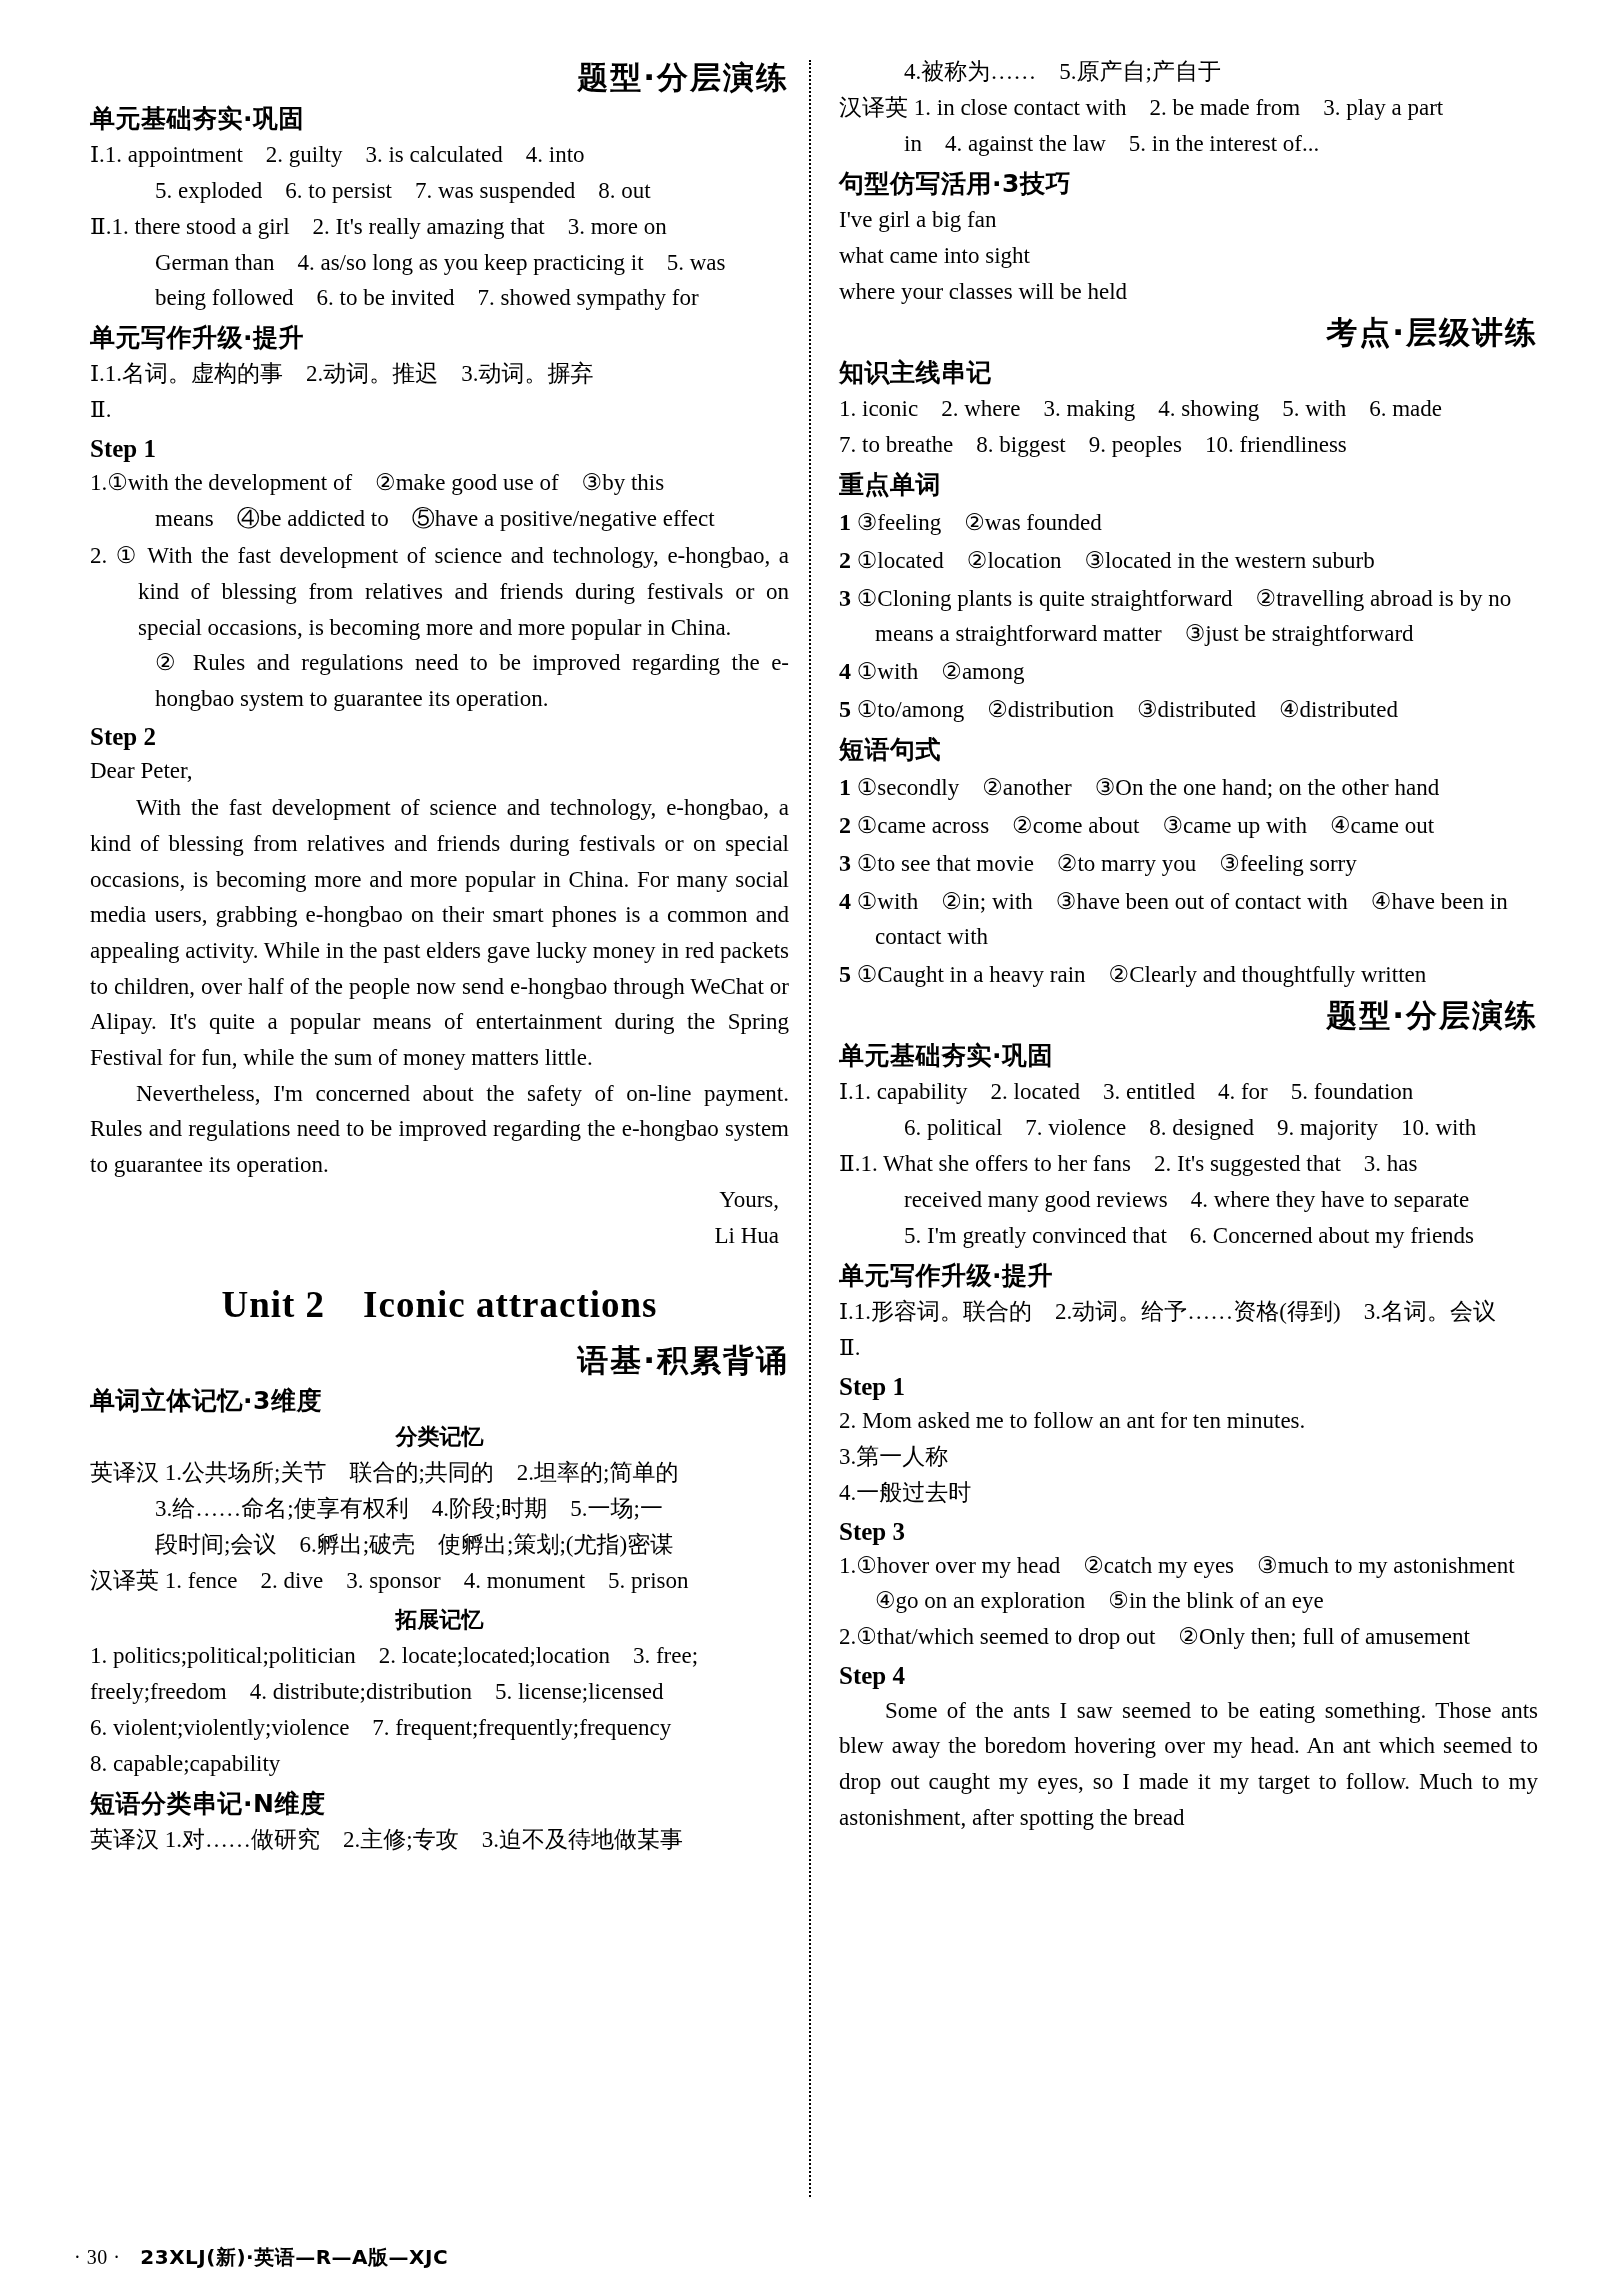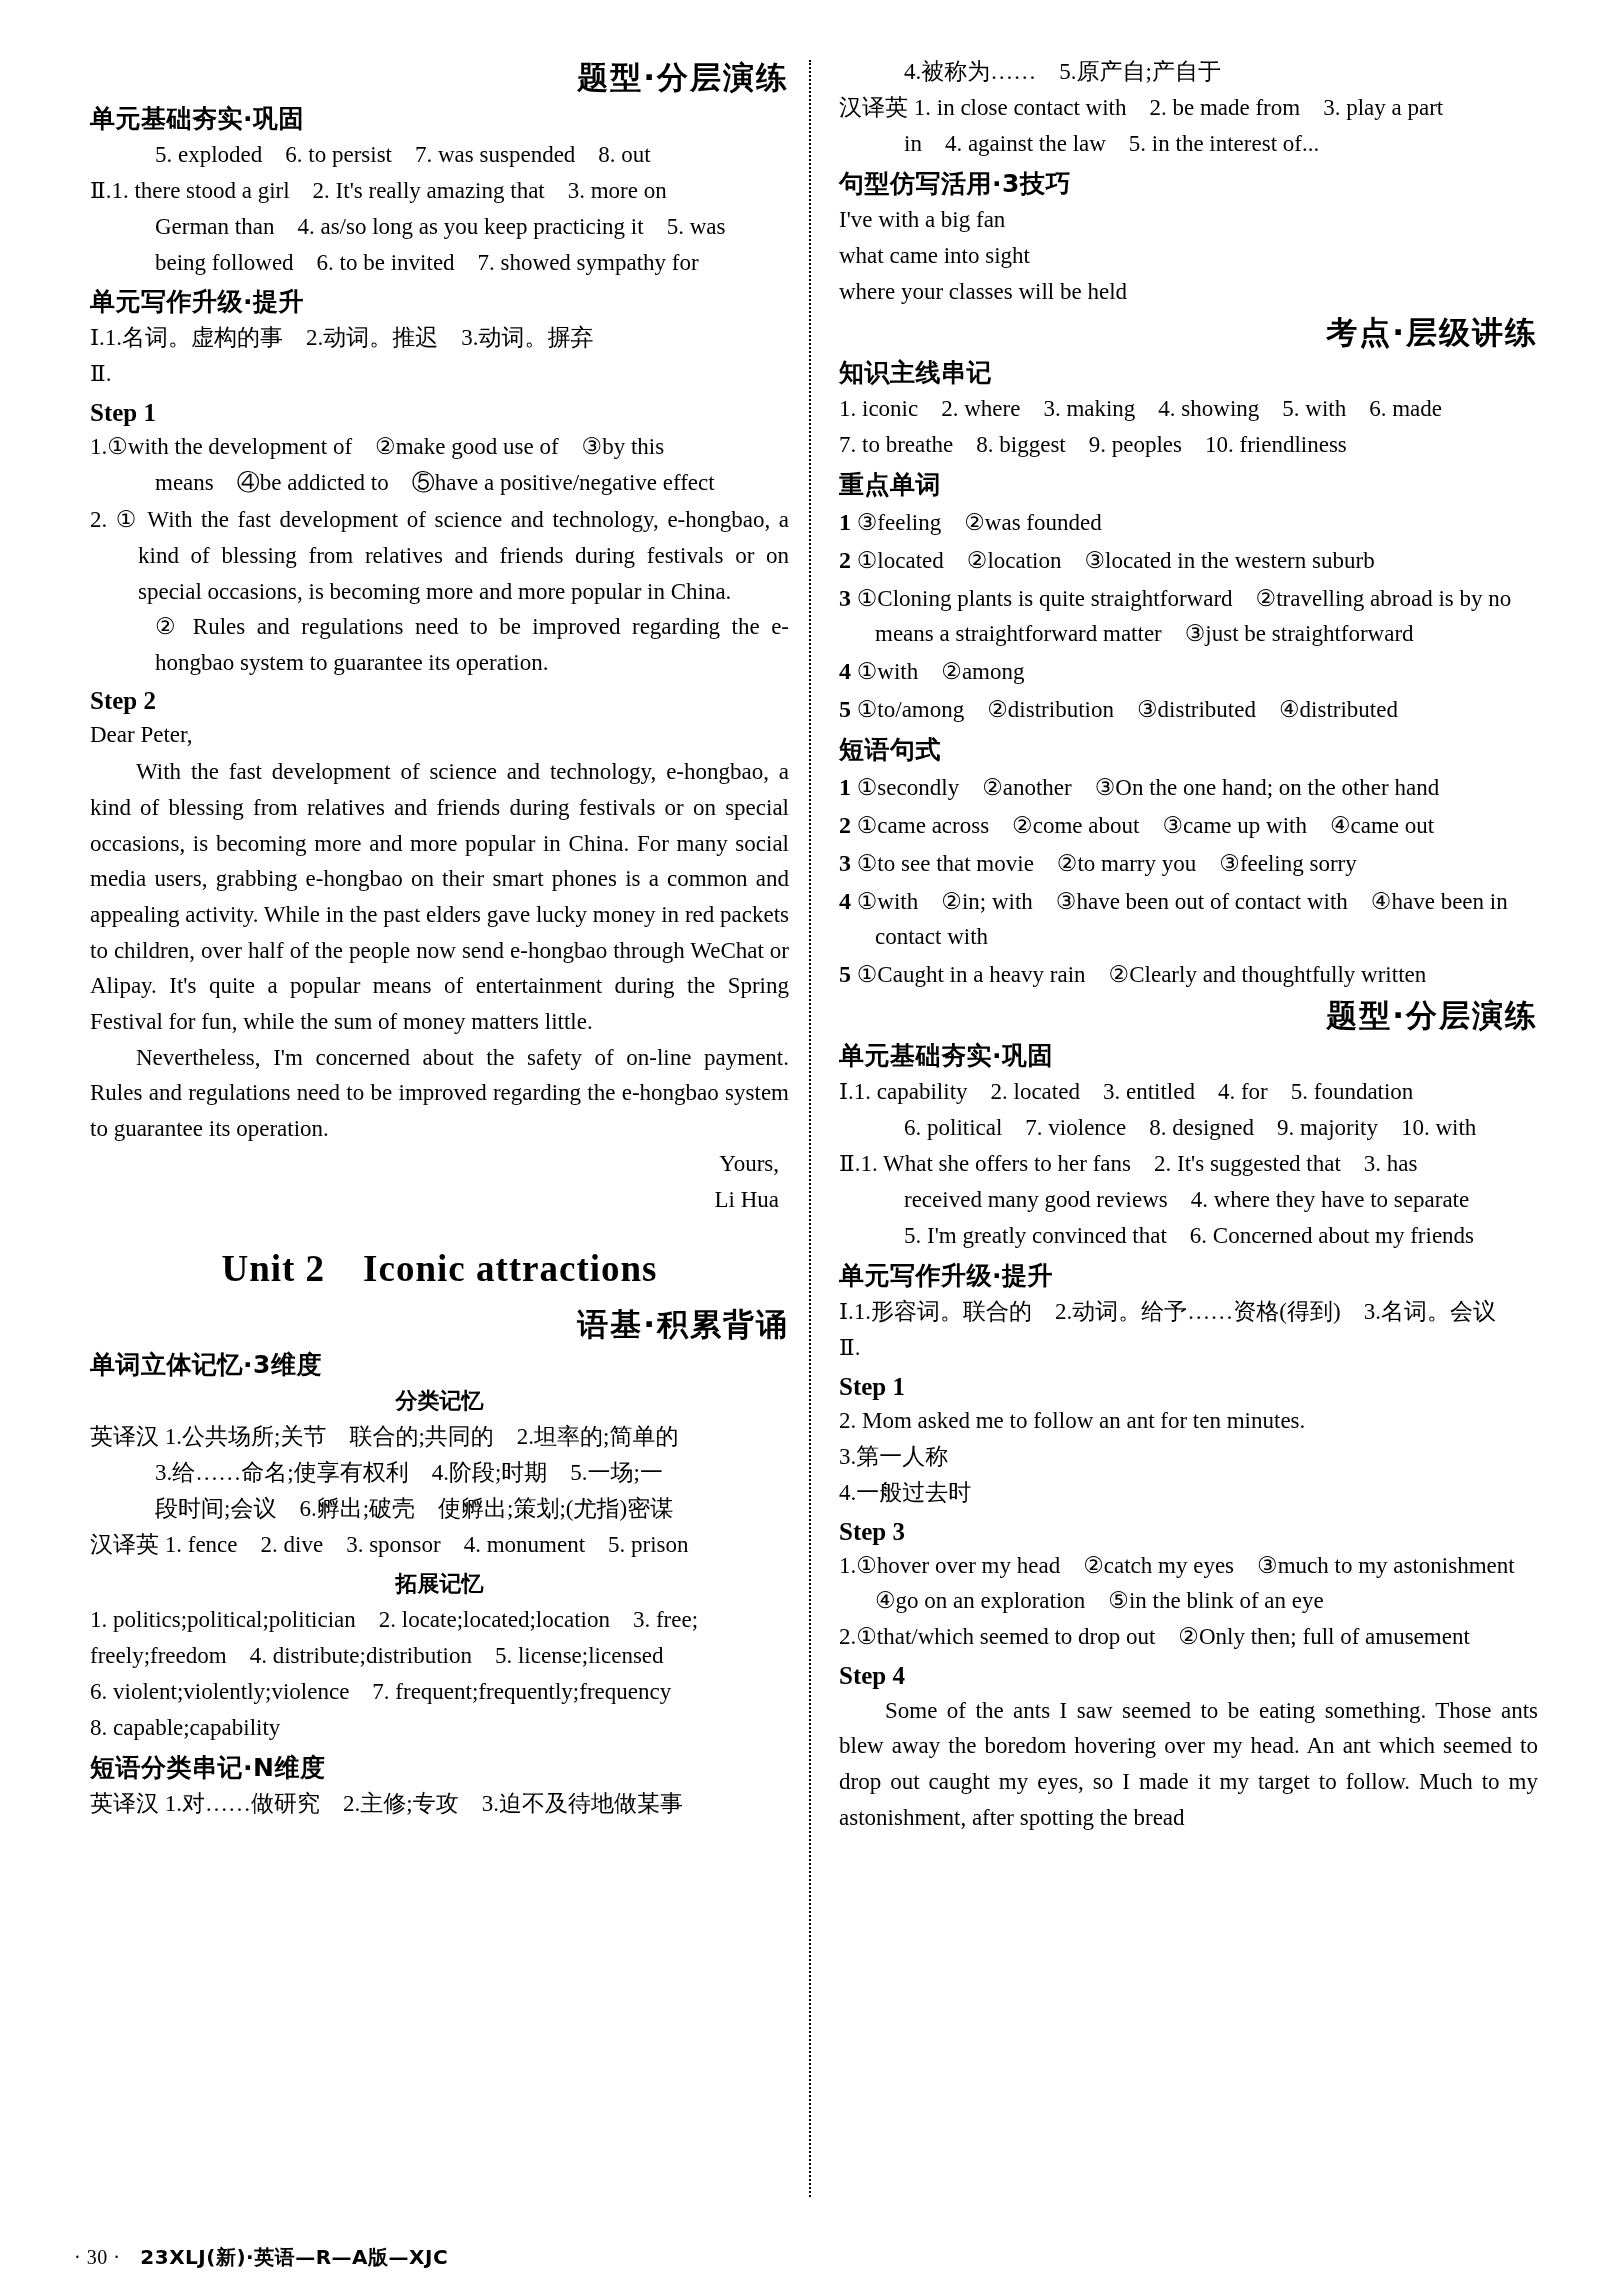--- a/index.html
+++ b/index.html
@@ -164,20 +164,21 @@
 
 <div class="page">
 
   <div class="divider"></div>
 
   <div class="col col-left">
 
     <div class="banner">题型·分层演练</div>
 
     <div class="sec-head">单元基础夯实·巩固</div>
+    <div class="item">Ⅰ.1. appointment　2. guilty　3. is calculated　4. into</div>
     <div class="line indent1">5. exploded　6. to persist　7. was suspended　8. out</div>
     <div class="item">Ⅱ.1. there stood a girl　2. It's really amazing that　3. more on</div>
     <div class="line indent1">German than　4. as/so long as you keep practicing it　5. was</div>
     <div class="line indent1">being followed　6. to be invited　7. showed sympathy for</div>
 
     <div class="sec-head">单元写作升级·提升</div>
     <div class="line">Ⅰ.1.名词。虚构的事　2.动词。推迟　3.动词。摒弃</div>
     <div class="line">Ⅱ.</div>
 
     <div class="step-head">Step 1</div>
@@ -213,21 +214,21 @@
     <div class="hang">英译汉 1.对……做研究　2.主修;专攻　3.迫不及待地做某事</div>
   </div>
 
   <div class="col col-right">
 
     <div class="line indent1">4.被称为……　5.原产自;产自于</div>
     <div class="hang">汉译英 1. in close contact with　2. be made from　3. play a part</div>
     <div class="line indent1">in　4. against the law　5. in the interest of...</div>
 
     <div class="sec-head">句型仿写活用·3技巧</div>
-    <div class="line">I've with a big fan</div>
+    <div class="line">I've girl a big fan</div>
     <div class="line">what came into sight</div>
     <div class="line">where your classes will be held</div>
 
     <div class="banner">考点·层级讲练</div>
 
     <div class="sec-head">知识主线串记</div>
     <div class="line">1. iconic　2. where　3. making　4. showing　5. with　6. made</div>
     <div class="line">7. to breathe　8. biggest　9. peoples　10. friendliness</div>
 
     <div class="sec-head">重点单词</div>

